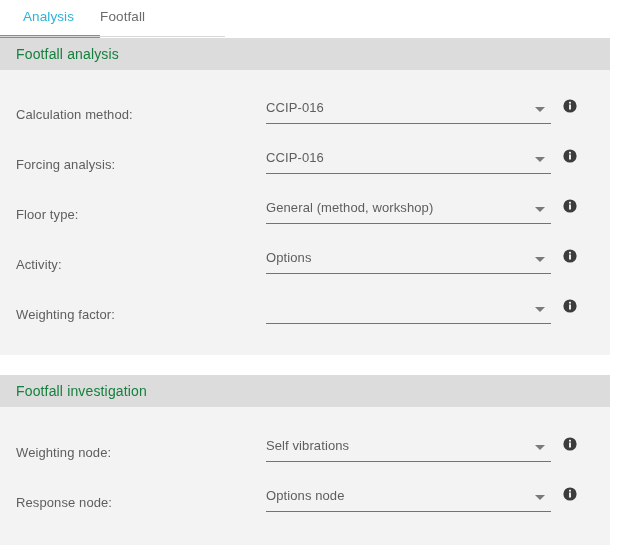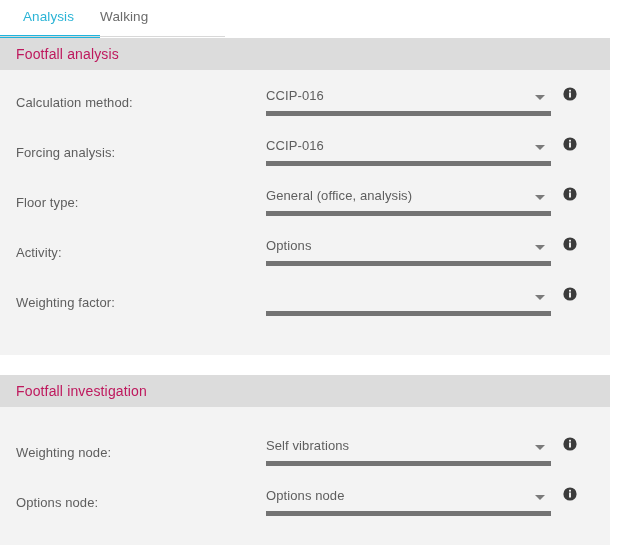--- a/index.html
+++ b/index.html
@@ -81,52 +81,52 @@
   .panel-header {
     height: 32px;
     background: #dcdcdc;
     display: flex;
     align-items: center;
     padding-left: 16px;
     box-sizing: border-box;
   }
   .panel-header-title {
     font-size: 14px;
-    color: #be185d;
+    color: #15803d;
     letter-spacing: 0.15px;
   }
 
   
   .rows {
     position: relative;
   }
   .row {
     position: relative;
     height: 50px;
   }
-  #panel-analysis .rows { padding-top: 8px; }
+  #panel-analysis .rows { padding-top: 20px; }
   #panel-investigation .rows { padding-top: 21px; }
 
   .row-label {
     position: absolute;
     left: 16px;
     top: 17px;
     font-size: 13px;
     color: #5e5e5e;
     letter-spacing: 0.1px;
     white-space: nowrap;
   }
 
   .select {
     position: absolute;
     left: 266px;
     top: 8px;
     width: 285px;
     height: 25px;
-    border-bottom: 5px solid #737373;
+    border-bottom: 1px solid #737373;
     cursor: pointer;
   }
   .select-value {
     position: absolute;
     left: 0;
     top: 2px;
     font-size: 13px;
     color: #5e5e5e;
     letter-spacing: 0.1px;
     white-space: nowrap;
@@ -151,21 +151,21 @@
     cursor: pointer;
   }
   .info-icon svg { display: block; }
 </style>
 </head>
 <body>
 
 <div class="tabbar">
   <div class="tabs">
       <div class="tab active"><span>Analysis</span><span class="tab-indicator"></span></div>
-      <div class="tab"><span>Walking</span></div>
+      <div class="tab"><span>Footfall</span></div>
     </div>
   <div class="tabbar-underline"></div>
 </div>
 
 <div class="panel" id="panel-analysis">
   <div class="panel-header">
     <span class="panel-header-title">Footfall analysis</span>
   </div>
   <div class="rows">
       <div class="row">
@@ -192,21 +192,21 @@
           <svg width="14" height="14" viewBox="0 0 14 14" xmlns="http://www.w3.org/2000/svg">
             <circle cx="7" cy="7" r="6.6" fill="#3c3c3c"></circle>
             <rect x="6.1" y="5.5" width="1.8" height="5" fill="#ffffff"></rect>
             <rect x="6.1" y="2.8" width="1.8" height="1.8" fill="#ffffff"></rect>
           </svg>
         </span>
       </div>
       <div class="row">
         <div class="row-label">Floor type:</div>
         <div class="select">
-          <span class="select-value">General (office, analysis)</span>
+          <span class="select-value">General (method, workshop)</span>
           <span class="select-arrow"></span>
         </div>
         <span class="info-icon">
           <svg width="14" height="14" viewBox="0 0 14 14" xmlns="http://www.w3.org/2000/svg">
             <circle cx="7" cy="7" r="6.6" fill="#3c3c3c"></circle>
             <rect x="6.1" y="5.5" width="1.8" height="5" fill="#ffffff"></rect>
             <rect x="6.1" y="2.8" width="1.8" height="1.8" fill="#ffffff"></rect>
           </svg>
         </span>
       </div>
@@ -253,21 +253,21 @@
         </div>
         <span class="info-icon">
           <svg width="14" height="14" viewBox="0 0 14 14" xmlns="http://www.w3.org/2000/svg">
             <circle cx="7" cy="7" r="6.6" fill="#3c3c3c"></circle>
             <rect x="6.1" y="5.5" width="1.8" height="5" fill="#ffffff"></rect>
             <rect x="6.1" y="2.8" width="1.8" height="1.8" fill="#ffffff"></rect>
           </svg>
         </span>
       </div>
       <div class="row">
-        <div class="row-label">Options node:</div>
+        <div class="row-label">Response node:</div>
         <div class="select">
           <span class="select-value">Options node</span>
           <span class="select-arrow"></span>
         </div>
         <span class="info-icon">
           <svg width="14" height="14" viewBox="0 0 14 14" xmlns="http://www.w3.org/2000/svg">
             <circle cx="7" cy="7" r="6.6" fill="#3c3c3c"></circle>
             <rect x="6.1" y="5.5" width="1.8" height="5" fill="#ffffff"></rect>
             <rect x="6.1" y="2.8" width="1.8" height="1.8" fill="#ffffff"></rect>
           </svg>

